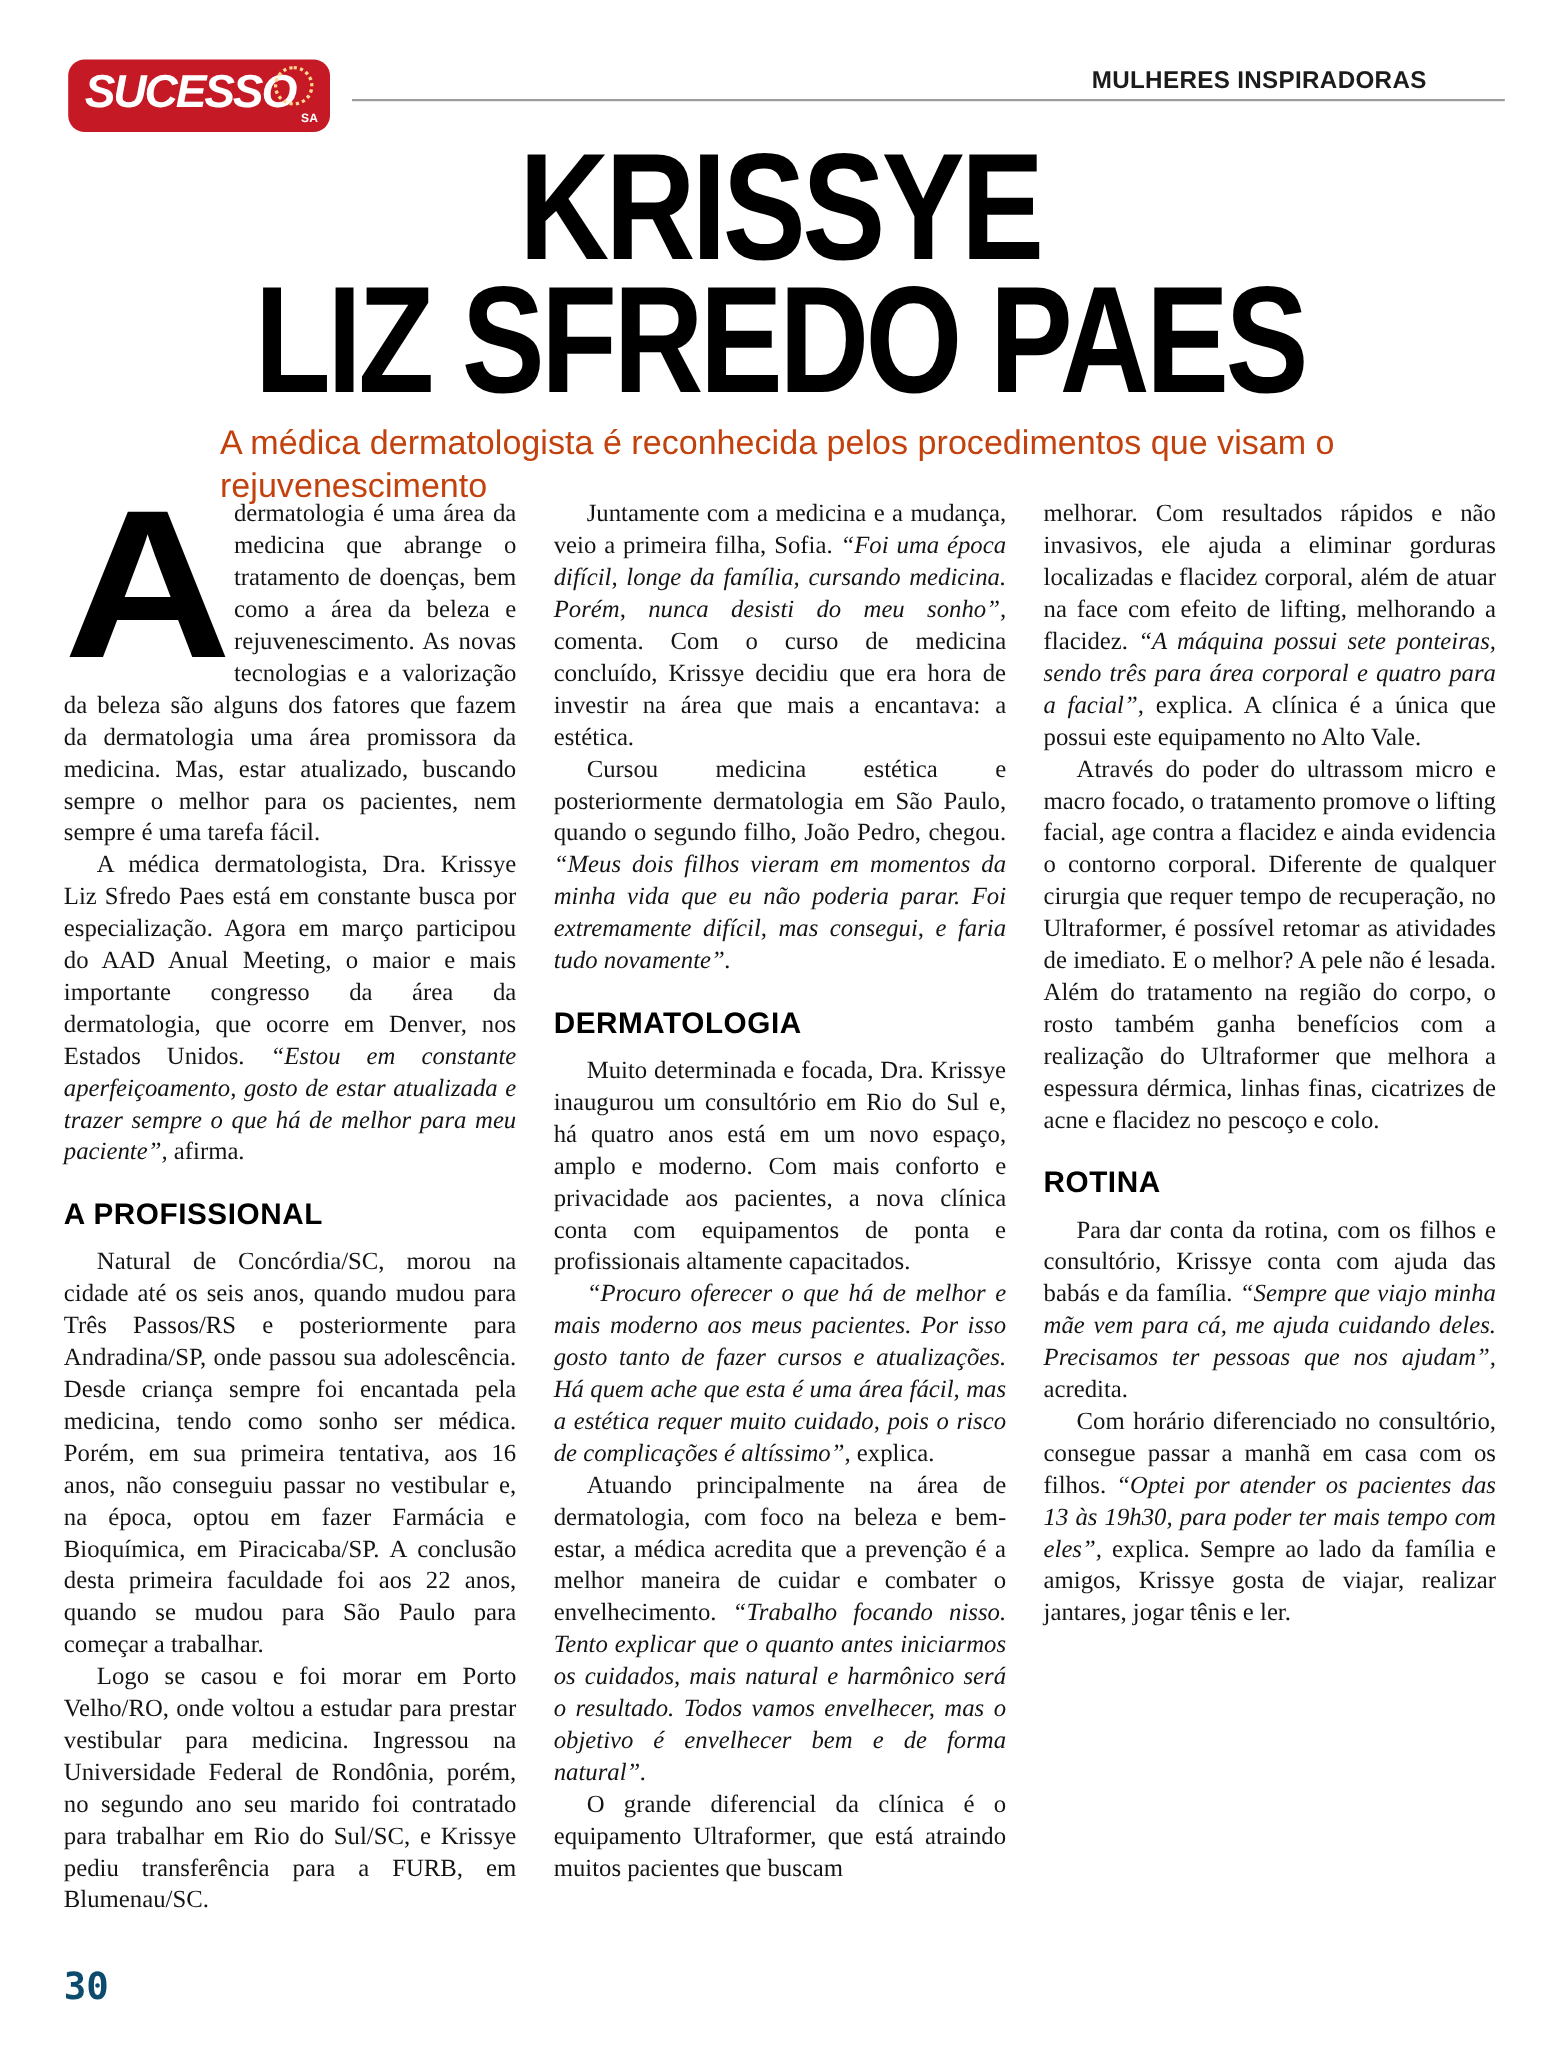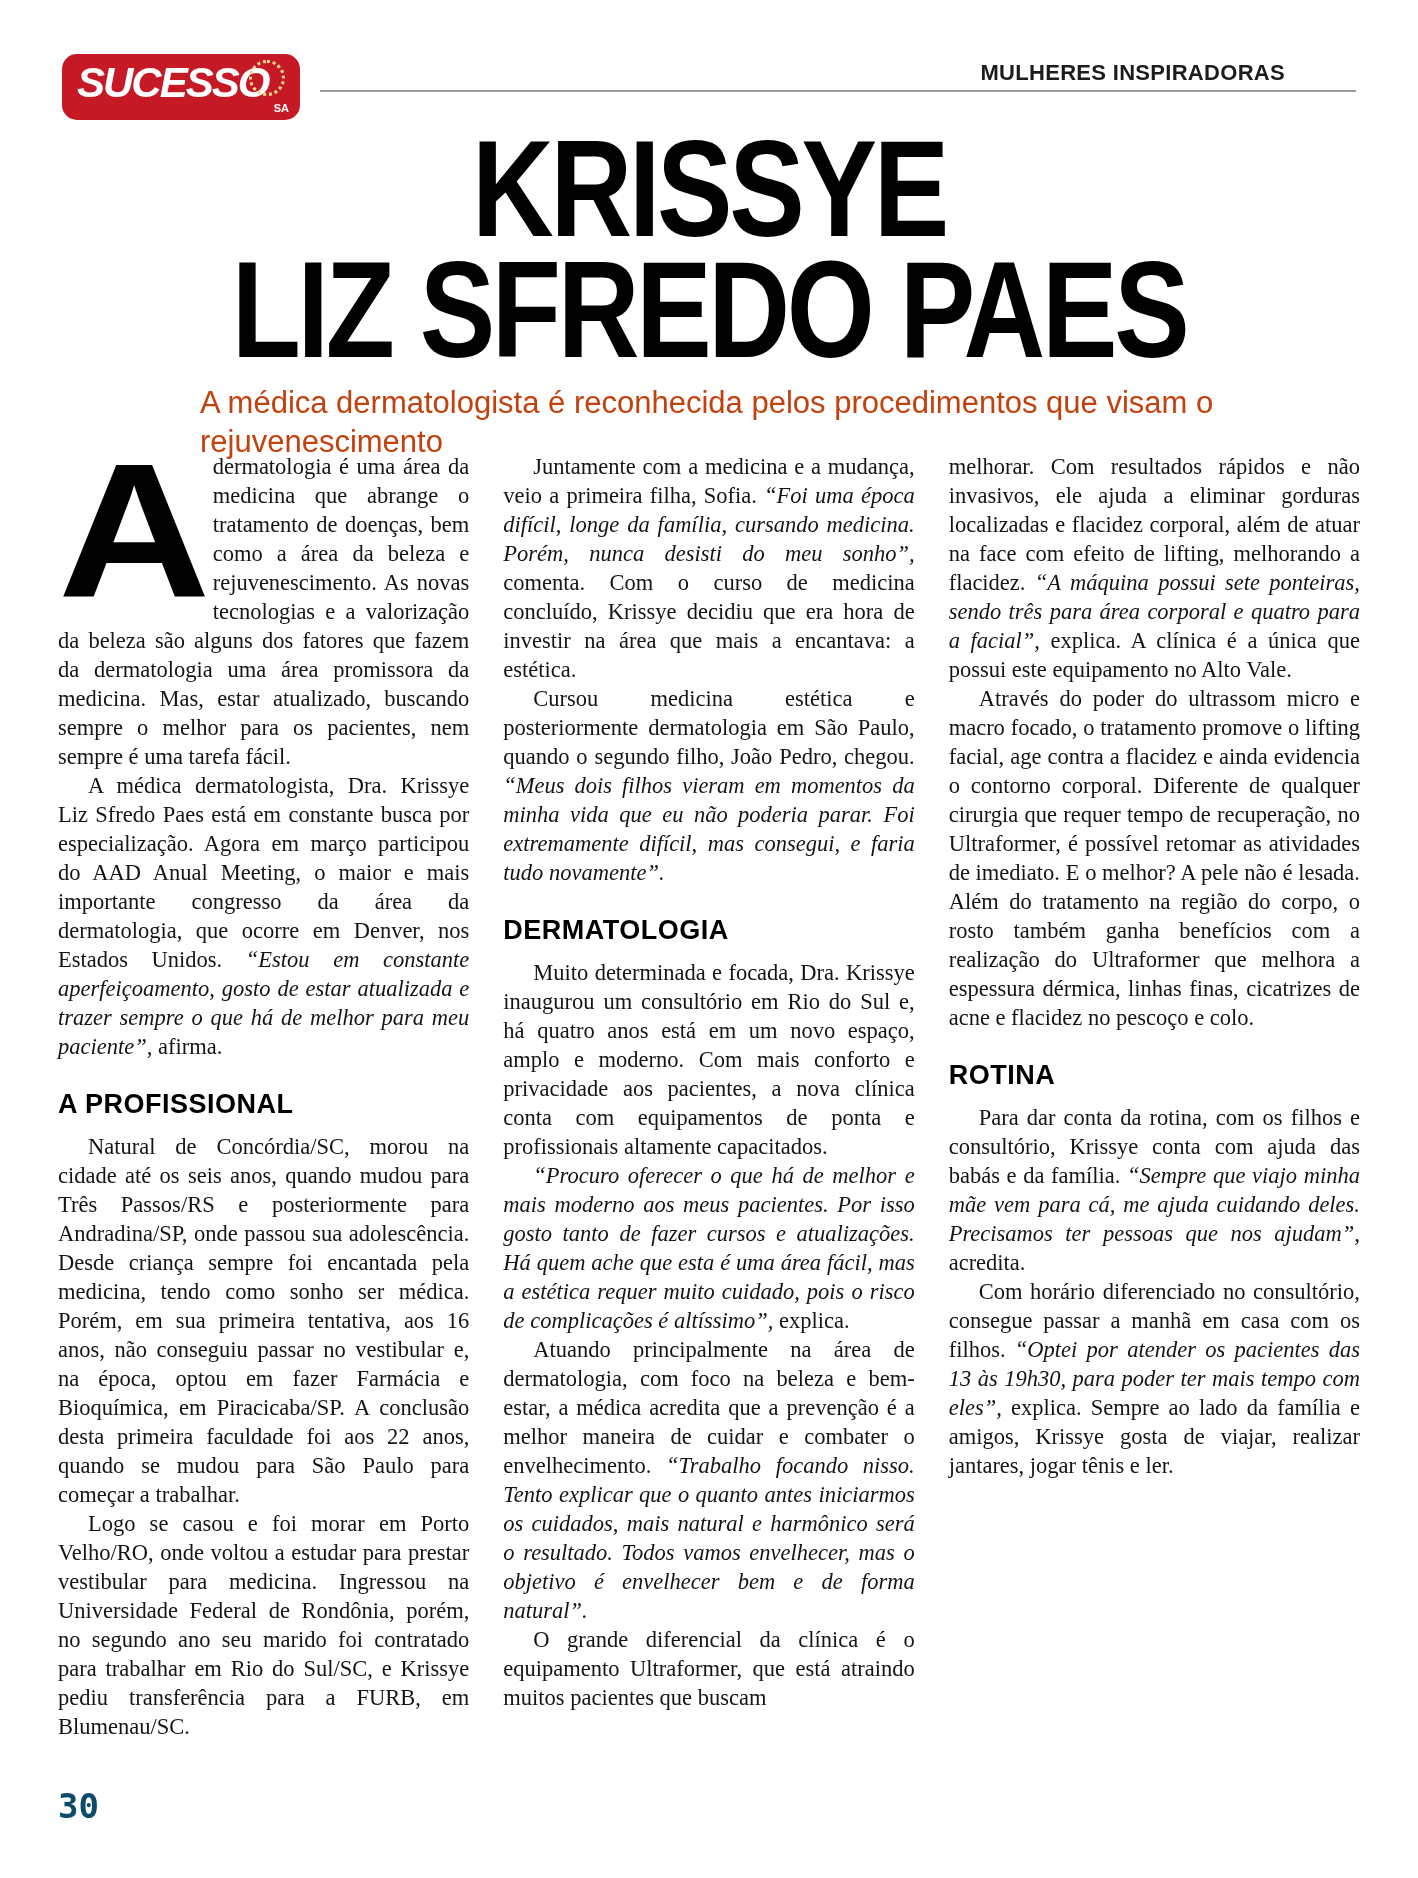--- a/index.html
+++ b/index.html
@@ -3,21 +3,21 @@
 <meta charset="utf-8">
 <style>
   html,body { margin:0; padding:0; background:#e8e8e8; }
   .page {
     position:relative; width:1418px; height:1878px; margin:0 auto;
     background:#ffffff; overflow:hidden;
     font-family:"Liberation Serif","DejaVu Serif",serif; color:#141414;
   }
 
   
-  .header { position:absolute; top:54px; left:58px; right:32px; height:74px; }
+  .header { position:absolute; top:54px; left:58px; right:20px; height:74px; }
   .rule  { position:absolute; top:36px; left:262px; right:30px; border-top:2px solid #9c9c9c; }
   .section-label {
     position:absolute; right:95px; top:8px;
     font-family:"Liberation Sans","DejaVu Sans",sans-serif;
     font-weight:700; font-size:22px; line-height:1; letter-spacing:.3px; color:#1c1c1c;
     background:#fff; padding:0 6px;
   }
   .logo {
     position:absolute; left:4px; top:0; width:238px; height:66px;
     background:var(--logo-red,#c51a26); border-radius:15px;

